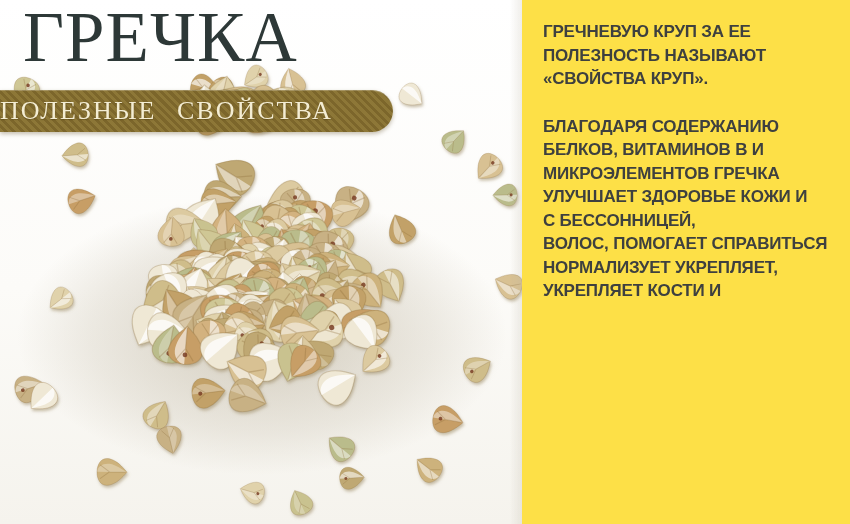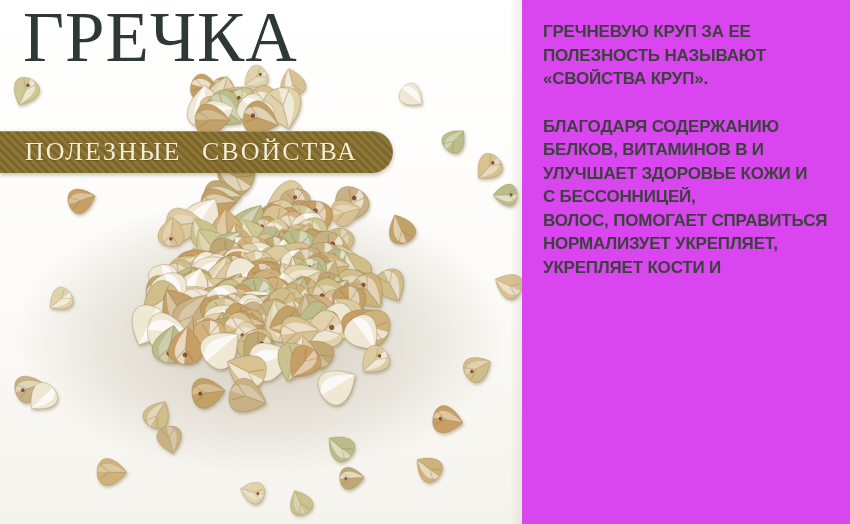--- a/index.html
+++ b/index.html
@@ -1,17 +1,17 @@
 <!DOCTYPE html>
 <html><head>
 <meta charset="utf-8">
 <style>
   html,body{margin:0;padding:0;background:#ffffff;}
   .stage{
-    position:relative;width:850px;height:524px;overflow:hidden;background:#d946ef;
+    position:relative;width:850px;height:524px;overflow:hidden;background:#fde047;
     font-family:"Liberation Sans","DejaVu Sans",sans-serif;
   }
   
   .photo{
     position:absolute;left:0;top:0;width:522px;height:524px;
     background:linear-gradient(180deg,#ffffff 0%,#fcfbf8 55%,#f5f3ed 100%);
   }
   .photo::after{
     content:"";position:absolute;right:0;top:0;width:12px;height:100%;
     background:linear-gradient(to right,rgba(185,178,160,0),rgba(185,178,160,0.22));
@@ -23,21 +23,21 @@
     font-family:"Liberation Serif","DejaVu Serif",serif;font-weight:400;
     font-size:71px;line-height:1;letter-spacing:1px;
     color:var(--title,#2d3837);
   }
   
   .banner{
     position:absolute;left:0;top:90px;width:393px;height:42px;box-sizing:border-box;
     border-radius:0 21px 21px 0;
     background:repeating-linear-gradient(45deg,var(--banner_bg1,#8d7737) 0px,var(--banner_bg1,#8d7737) 3px,var(--banner_bg2,#7c662b) 3px,var(--banner_bg2,#7c662b) 6px);
     box-shadow:0 2px 4px rgba(90,70,30,0.35), inset 0 1px 0 rgba(255,255,255,0.22);
-    display:flex;align-items:center;padding-left:25px;margin-top:41px;
+    display:flex;align-items:center;
   }
   .banner-label{
     font-family:"Liberation Serif","DejaVu Serif",serif;
     font-size:26px;letter-spacing:2px;word-spacing:12px;
     color:var(--banner_text,#f4edd3);
     text-shadow:0 1px 1px rgba(60,45,10,0.35);
     white-space:nowrap;
   }
   
   .copy{position:absolute;left:543px;top:20px;width:302px;color:var(--body_text,#3e403f);}
@@ -1329,20 +1329,21 @@
 
   <div class="copy">
     <div class="para">
         <div class="tline">ГРЕЧНЕВУЮ КРУП ЗА ЕЕ</div>
         <div class="tline">ПОЛЕЗНОСТЬ НАЗЫВАЮТ</div>
         <div class="tline">«СВОЙСТВА КРУП».</div>
       </div>
     <div class="para">
         <div class="tline">БЛАГОДАРЯ СОДЕРЖАНИЮ</div>
         <div class="tline">БЕЛКОВ, ВИТАМИНОВ В И</div>
+        <div class="tline">МИКРОЭЛЕМЕНТОВ ГРЕЧКА</div>
         <div class="tline">УЛУЧШАЕТ ЗДОРОВЬЕ КОЖИ И</div>
         <div class="tline">С БЕССОННИЦЕЙ,</div>
         <div class="tline">ВОЛОС, ПОМОГАЕТ СПРАВИТЬСЯ</div>
         <div class="tline">НОРМАЛИЗУЕТ УКРЕПЛЯЕТ,</div>
         <div class="tline">УКРЕПЛЯЕТ КОСТИ И</div>
       </div>
   </div>
 
 </div>
 

